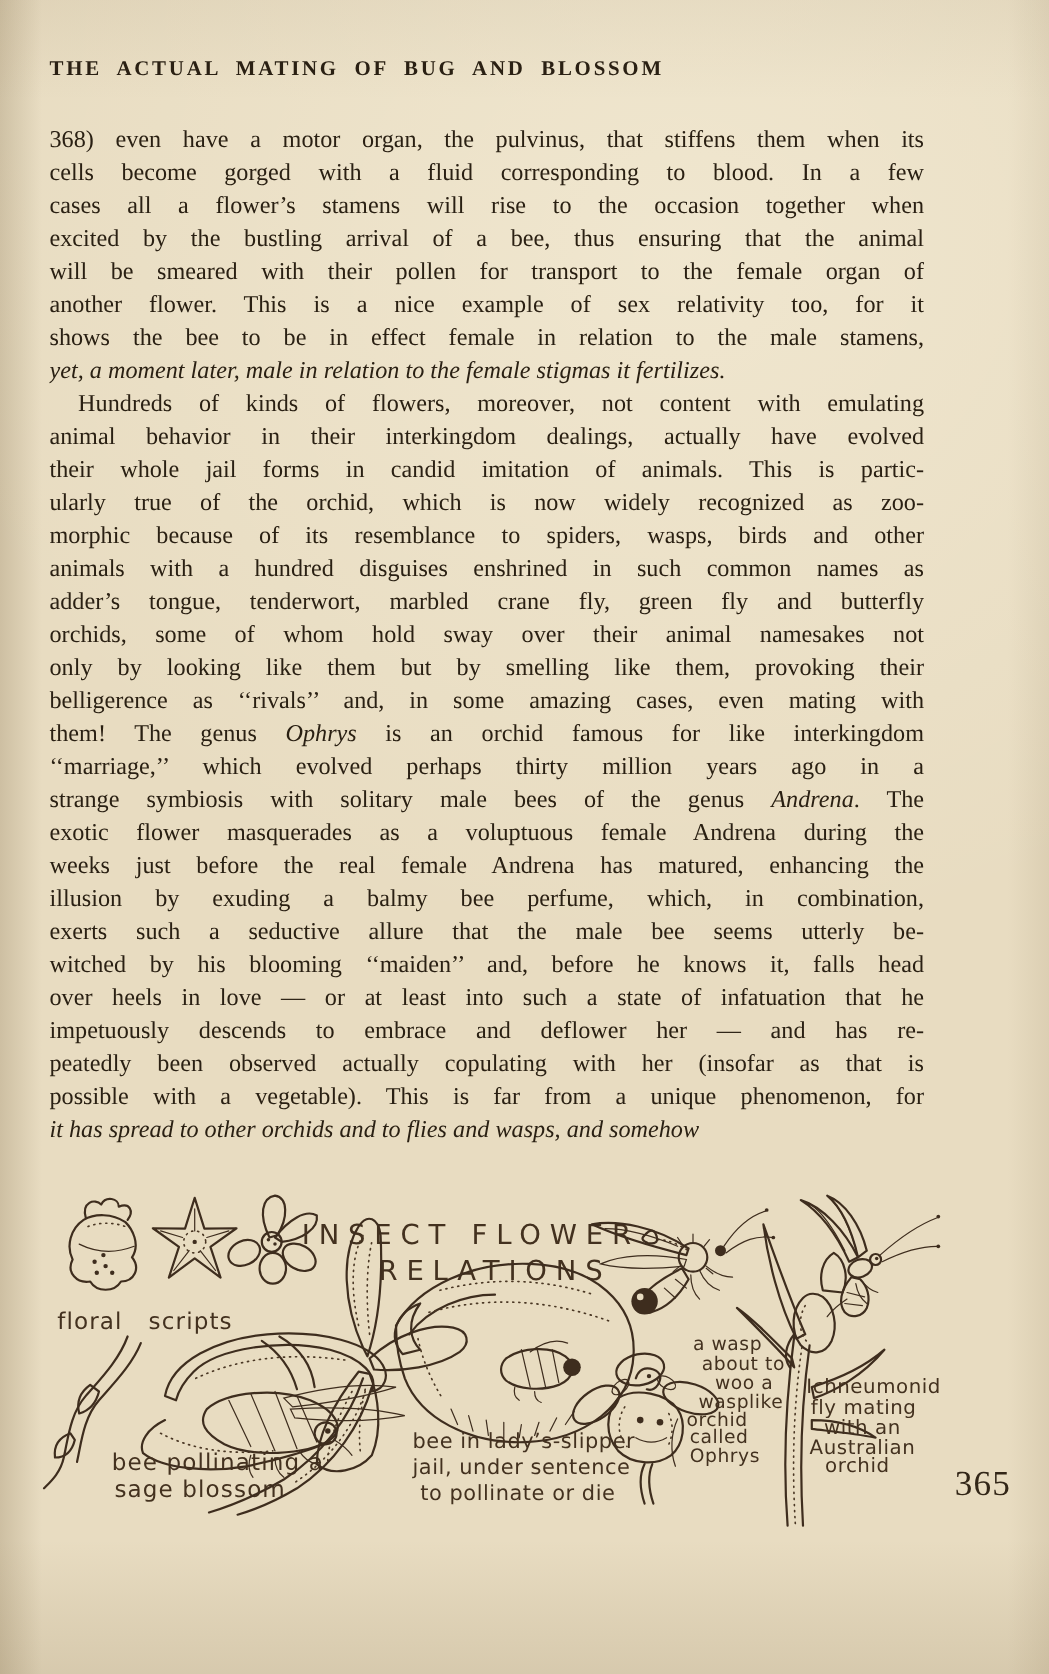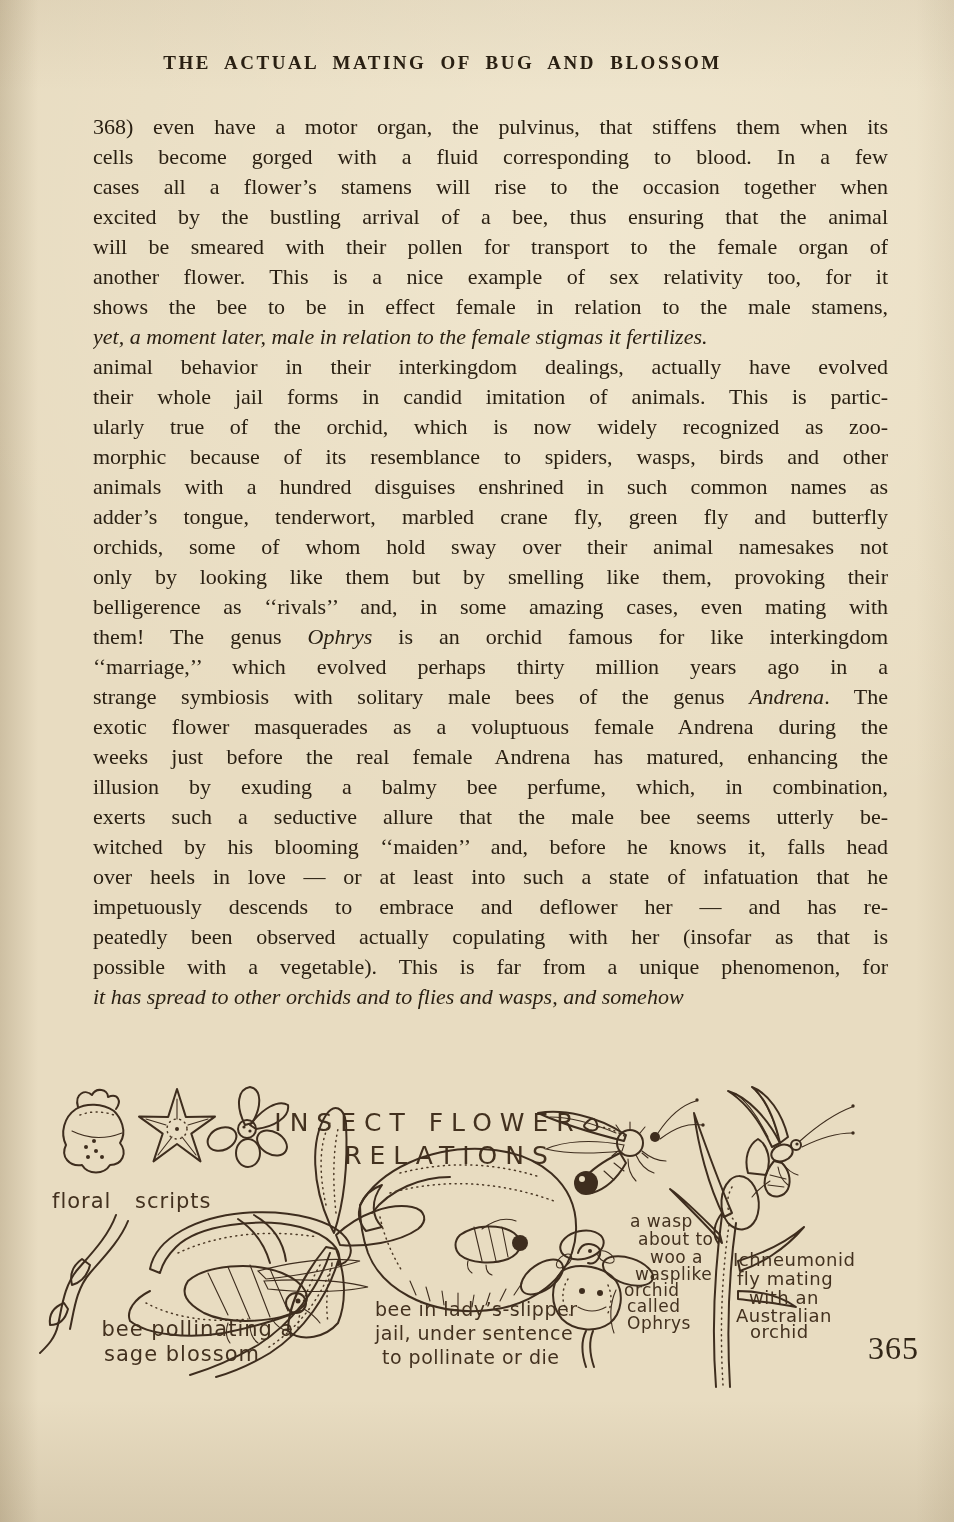--- a/index.html
+++ b/index.html
@@ -12,26 +12,26 @@
       linear-gradient(270deg, rgba(110,88,52,0.10), rgba(110,88,52,0) 4%),
       linear-gradient(0deg, rgba(110,88,52,0.14), rgba(110,88,52,0) 8%),
       linear-gradient(180deg, rgba(110,88,52,0.07), rgba(110,88,52,0) 6%),
       #e8dcc1;
     overflow:hidden;
     font-family:"Liberation Serif", serif;
     color:#271e12;
   }
   .running-header{
     position:absolute; left:45px; top:52px; width:795px;
-    text-align:center; font-size:19px; font-weight:700;
+    font-size:19px; font-weight:700;
     letter-spacing:2.5px; word-spacing:7px; color:#2a2013;
   }
   .body-text{
     position:absolute; left:45px; top:112px; width:795px;
-    font-size:22px; line-height:30px; color:#2a2013;margin-left:48px;
+    font-size:22px; line-height:30px; color:#2a2013;
   }
   .line{ text-align:justify; text-align-last:justify; height:30px; overflow:hidden; }
   .line.e{ text-align-last:left;font-style:italic; }
   .line.i{ text-indent:26px; }
   .it{ font-style:italic; }
   .illustration{ position:absolute; left:30px; top:1085px; }
   .sk{ fill:none; stroke:#3e2d1e; stroke-width:2; stroke-linecap:round; stroke-linejoin:round; }
   .thin{ fill:none; stroke:#3e2d1e; stroke-width:1.1; stroke-linecap:round; }
   .dots{ fill:none; stroke:#4a3724; stroke-width:1.5; stroke-dasharray:1 4.5; stroke-linecap:round; }
   .ink{ fill:#3e2d1e; stroke:none; }
@@ -56,20 +56,21 @@
 
   <div class="body-text">
       <div class="line"><span>368) even have a motor organ, the pulvinus, that stiffens them when its</span></div>
       <div class="line"><span>cells become gorged with a fluid corresponding to blood.  In a few</span></div>
       <div class="line"><span>cases all a flower’s stamens will rise to the occasion together when</span></div>
       <div class="line"><span>excited by the bustling arrival of a bee, thus ensuring that the animal</span></div>
       <div class="line"><span>will be smeared with their pollen for transport to the female organ of</span></div>
       <div class="line"><span>another flower.  This is a nice example of sex relativity too, for it</span></div>
       <div class="line"><span>shows the bee to be in effect female in relation to the male stamens,</span></div>
       <div class="line e"><span>yet, a moment later, male in relation to the female stigmas it fertilizes.</span></div>
+      <div class="line i"><span>Hundreds of kinds of flowers, moreover, not content with emulating</span></div>
       <div class="line"><span>animal behavior in their interkingdom dealings, actually have evolved</span></div>
       <div class="line"><span>their whole jail forms in candid imitation of animals.  This is partic-</span></div>
       <div class="line"><span>ularly true of the orchid, which is now widely recognized as zoo-</span></div>
       <div class="line"><span>morphic because of its resemblance to spiders, wasps, birds and other</span></div>
       <div class="line"><span>animals with a hundred disguises enshrined in such common names as</span></div>
       <div class="line"><span>adder’s tongue, tenderwort, marbled crane fly, green fly and butterfly</span></div>
       <div class="line"><span>orchids, some of whom hold sway over their animal namesakes not</span></div>
       <div class="line"><span>only by looking like them but by smelling like them, provoking their</span></div>
       <div class="line"><span>belligerence as ‘‘rivals’’ and, in some amazing cases, even mating with</span></div>
       <div class="line"><span>them!  The genus </span><span class="it">Ophrys</span><span> is an orchid famous for like interkingdom</span></div>

